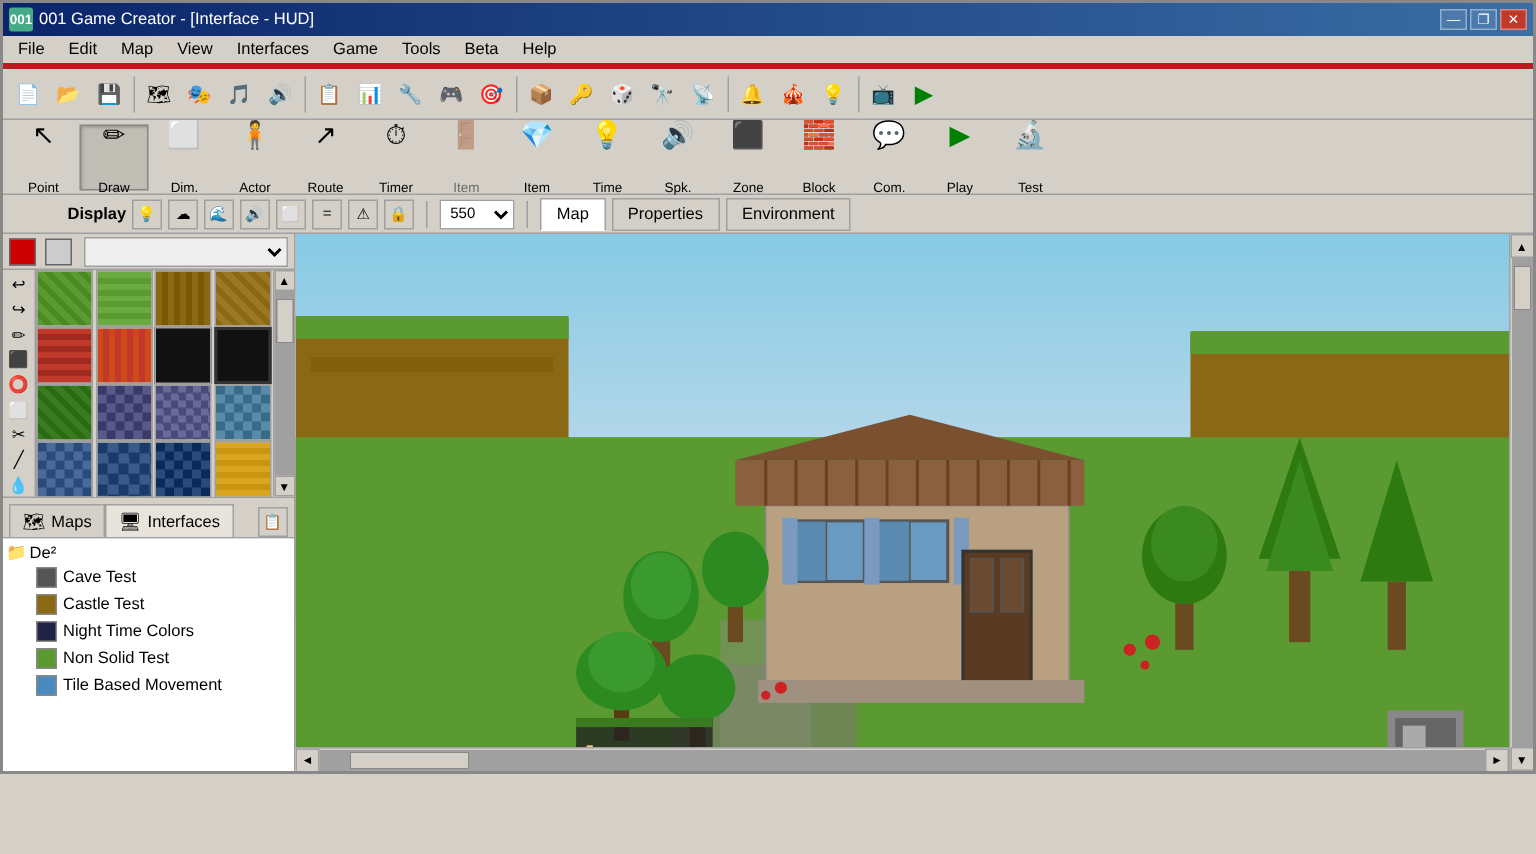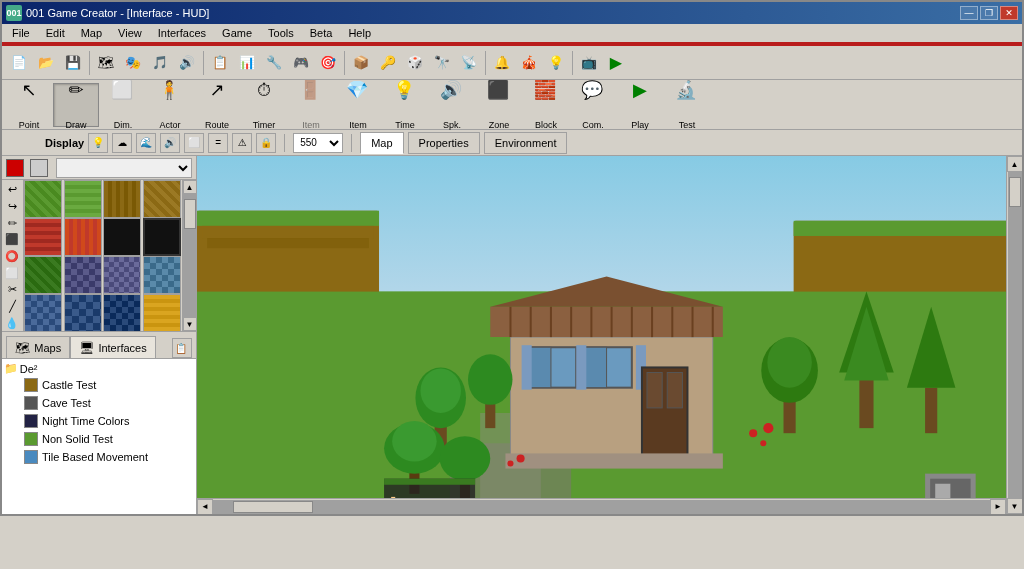--- a/index.html
+++ b/index.html
@@ -526,26 +526,26 @@
         </div>
         <div class="btab-extra" style="margin-left:auto;">📋</div>
       </div>
 
       <div id="treepanel">
         <div class="tree-folder">
           <span style="font-size:11px; color:#f0a000;">📁</span>
           <span>De²</span>
         </div>
         <div class="tree-item">
+          <div class="tree-item-icon" style="background:#555;"></div>
+          <span>Cave Test</span>
+        </div>
+        <div class="tree-item">
           <div class="tree-item-icon" style="background:#8B6914;"></div>
           <span>Castle Test</span>
-        </div>
-        <div class="tree-item">
-          <div class="tree-item-icon" style="background:#555;"></div>
-          <span>Cave Test</span>
         </div>
         <div class="tree-item">
           <div class="tree-item-icon" style="background:#224;"></div>
           <span>Night Time Colors</span>
         </div>
         <div class="tree-item">
           <div class="tree-item-icon" style="background:#5a9a30;"></div>
           <span>Non Solid Test</span>
         </div>
         <div class="tree-item">

